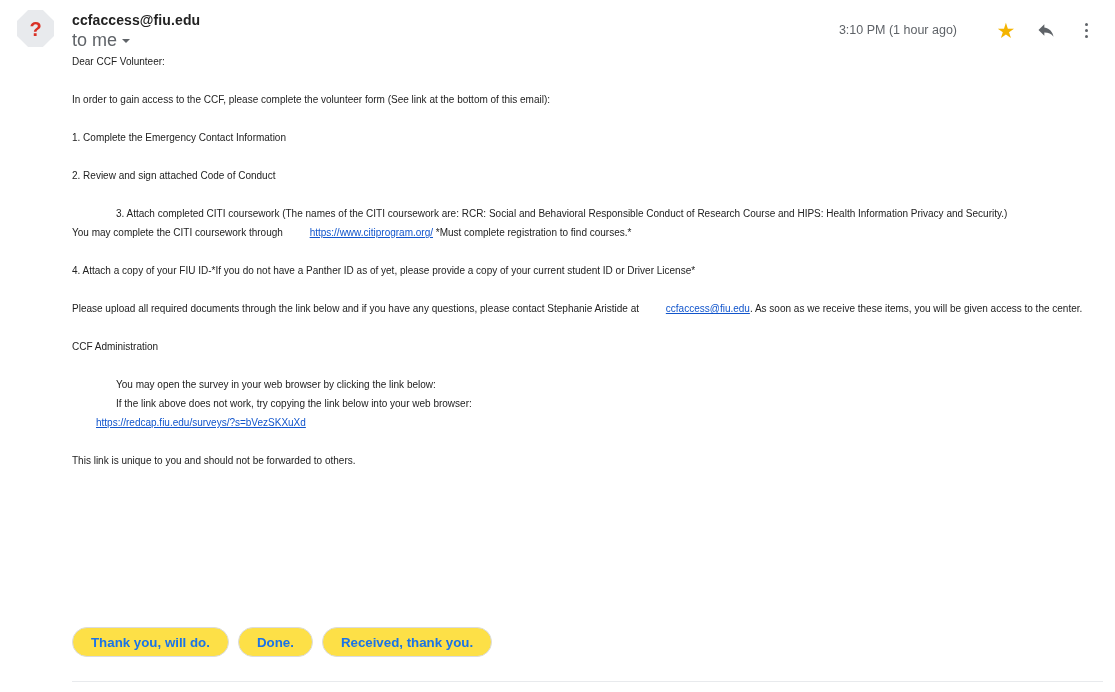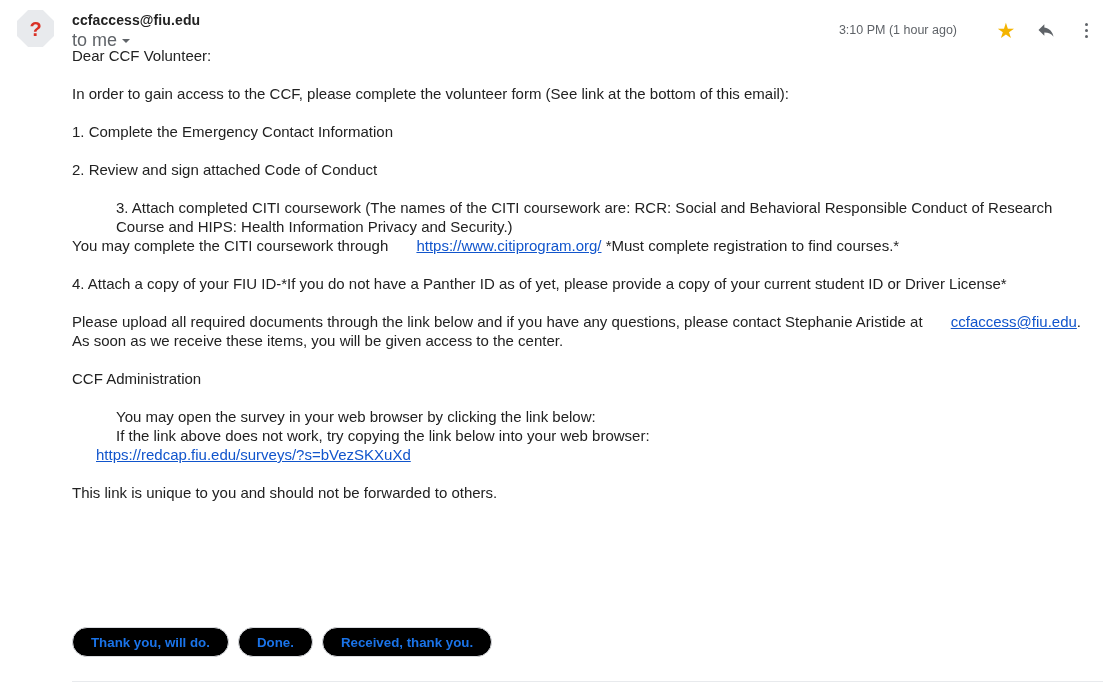--- a/index.html
+++ b/index.html
@@ -116,23 +116,23 @@
     width: 3px;
     height: 3px;
     border-radius: 50%;
     background: #5f6368;
   }
 
   
   .msg-body {
     position: absolute;
     left: 72px;
-    top: 46px;
+    top: 52px;
     width: 1015px;
-    font-size: 15px;
+    font-size: 10px;
     line-height: 19px;
     color: #222222;
   }
   .para {
     margin: 0 0 19px 0;
   }
   .para.tight { margin-bottom: 0; margin-left: 44px; }
   a.mail-link {
     color: #1155cc;
     text-decoration: underline;
@@ -152,21 +152,21 @@
     border: 1px solid #dadce0;
     border-radius: 16px;
     height: 30px;
     padding: 0 18px;
     display: flex;
     align-items: center;
     justify-content: center;
     color: #1a73e8;
     font-size: 13.3px;
     font-weight: bold;
-    background: #000000;
+    background: #fde047;
     cursor: pointer;
     white-space: nowrap;
     box-sizing: border-box;
   }
 
   .bottom-divider {
     position: absolute;
     left: 72px;
     top: 681px;
     width: 1031px;

